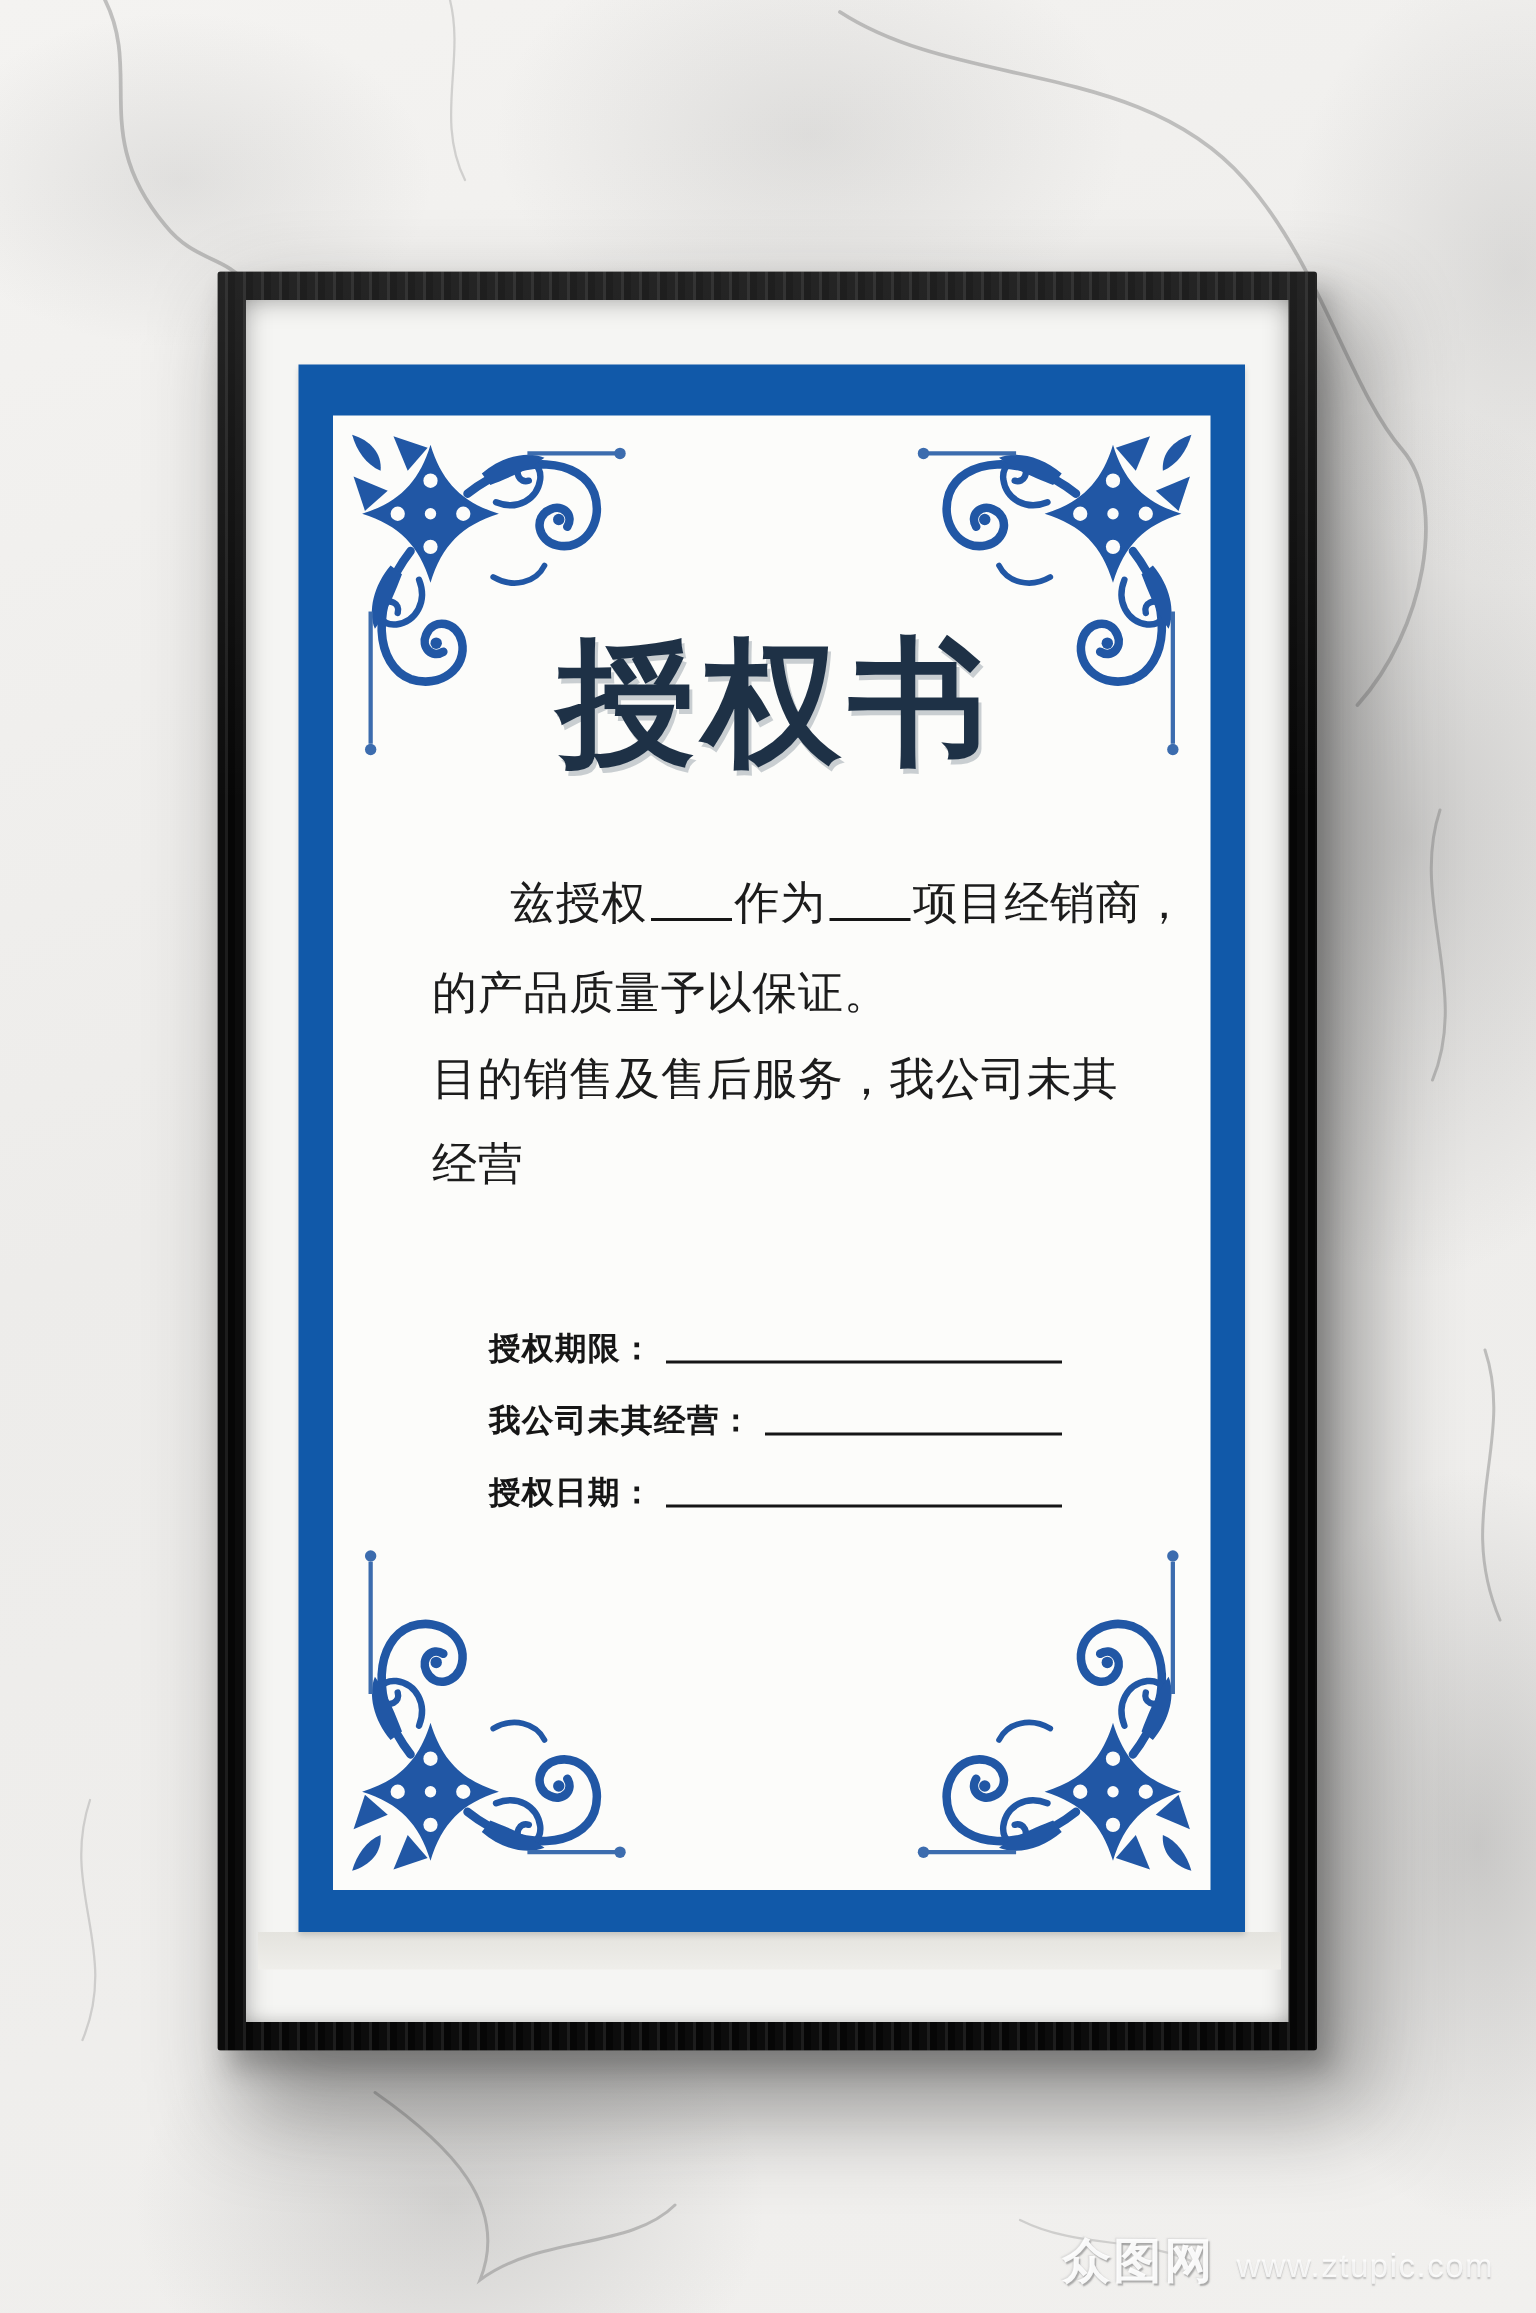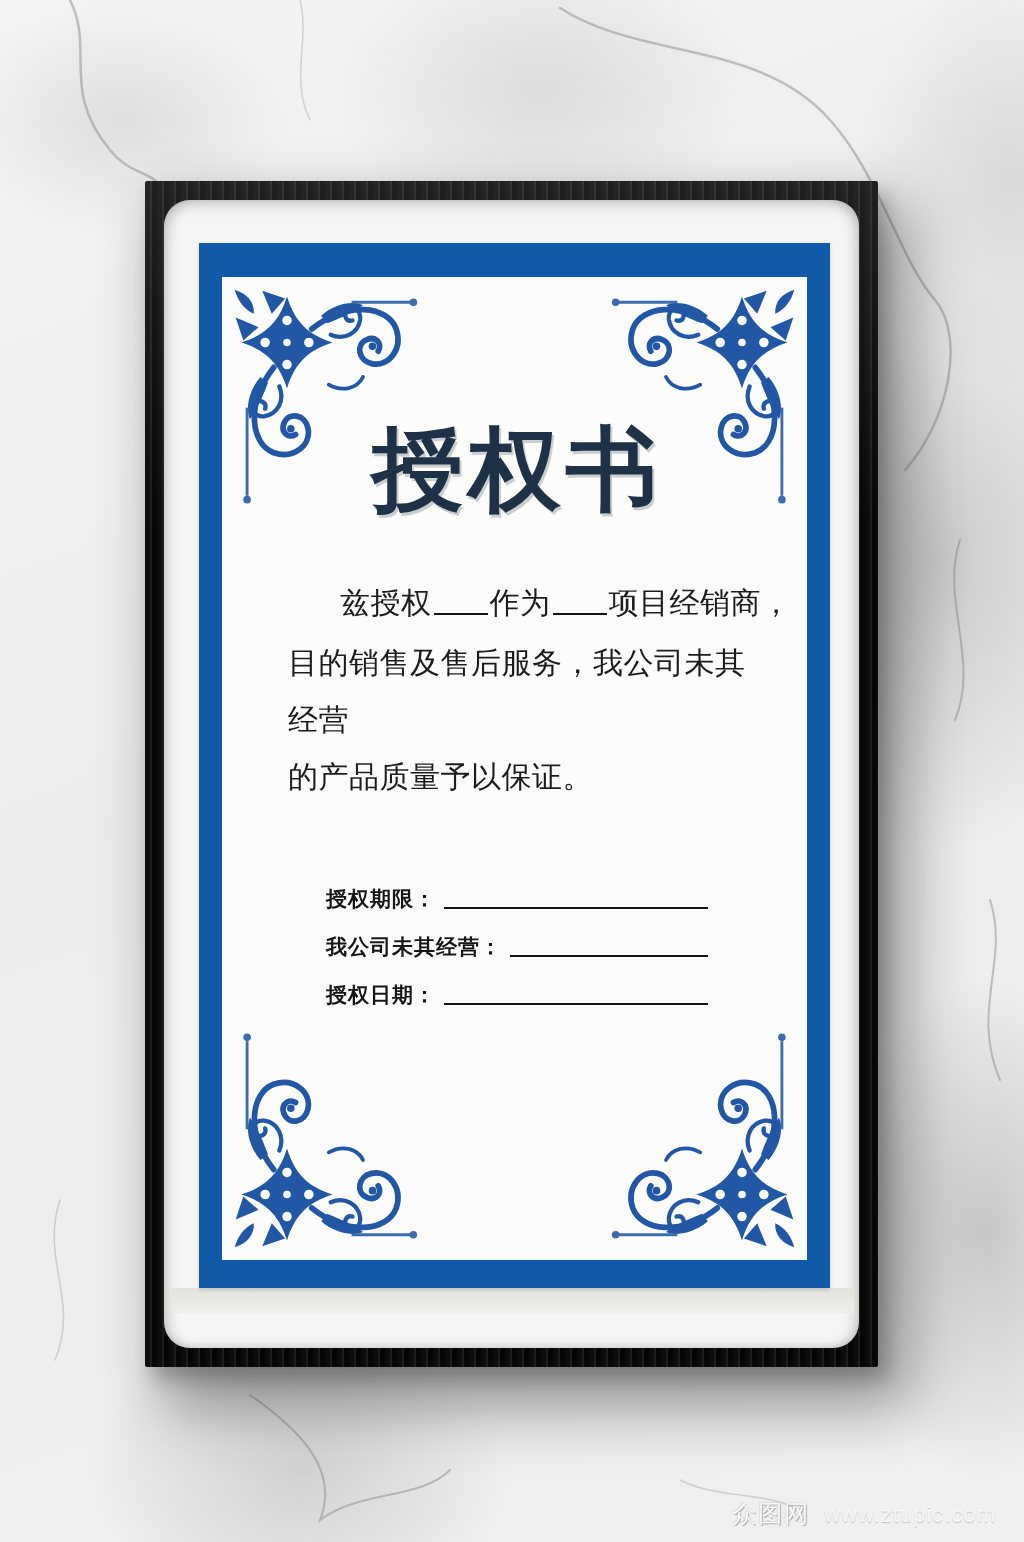--- a/index.html
+++ b/index.html
@@ -29,21 +29,20 @@
       repeating-linear-gradient(90deg, #0c0c0c 0 5px, #1d1d1d 5px 7px, #060606 7px 12px);
     box-shadow: 24px 34px 60px 8px rgba(45,45,45,0.45), 8px 12px 18px rgba(55,55,55,0.32);
   }
   .mat {
     position:relative; width:100%; height:100%;
     background:#f5f5f3;
     box-shadow: inset 0 10px 16px -8px rgba(0,0,0,0.25),
                 inset 0 -8px 12px -8px rgba(0,0,0,0.18),
                 inset 12px 0 16px -10px rgba(0,0,0,0.20),
                 inset -12px 0 16px -10px rgba(0,0,0,0.20);
-    border-radius: 26px;
   }
   .poster-edge {
     position:absolute; left:8px; top:1088px; width:682px; height:25px;
     background:linear-gradient(180deg,#e4e3de,#efeeea);
   }
 
   
   .certificate {
     position:absolute; left:35px; top:43px; width:631px; height:1045px;
     background:#1159a9;
@@ -82,21 +81,21 @@
   .field-row { display:flex; align-items:flex-end; height:30px; margin-bottom:18px; }
   .field-label { font-size:21px; font-weight:700; color:#161616; white-space:nowrap; letter-spacing:1px;text-align:center; }
   .field-line { flex:1; border-bottom:2px solid #161616; margin-left:8px; margin-bottom:4px; }
 
   
   .watermark {
     position:absolute; right:28px; bottom:12px; z-index:3;
     display:flex; align-items:baseline; gap:14px;
   }
   .wm-brand {
-    font-size:24px; font-weight:400; color:rgba(255,255,255,0.92);
+    font-size:32px; font-weight:700; color:rgba(255,255,255,0.92);
     text-shadow:1px 1px 1px rgba(150,150,150,0.8), -1px -1px 1px rgba(200,200,200,0.5);
     letter-spacing:2px;
   }
   .wm-site { font-size:22px; font-weight:400; color:rgba(255,255,255,0.80);
     text-shadow:0 1px 1px rgba(160,160,160,0.6); letter-spacing:1px; }
 </style>
 </head>
 <body>
 
 <svg class="veins" width="1024" height="1542" viewBox="0 0 1024 1542">
@@ -130,22 +129,22 @@
             <use href="#flourish"></use>
           </svg>
         <svg class="orn br" viewBox="0 0 200 240" preserveAspectRatio="none">
             <use href="#flourish"></use>
           </svg>
 
         <div class="title">授权书</div>
 
         <div class="bodytext">
           <div class="line1"><span>兹授权</span><span class="blank"></span><span>作为</span><span class="blank"></span><span>项目经销商，</span></div>
+          <div>的产品质量予以保证。</div>
           <div>目的销售及售后服务，我公司未其经营</div>
-          <div>的产品质量予以保证。</div>
         </div>
 
         <div class="fields">
           <div class="field-row">
             <span class="field-label">授权期限：</span>
             <span class="field-line"></span>
           </div>
           <div class="field-row">
             <span class="field-label">我公司未其经营：</span>
             <span class="field-line"></span>

